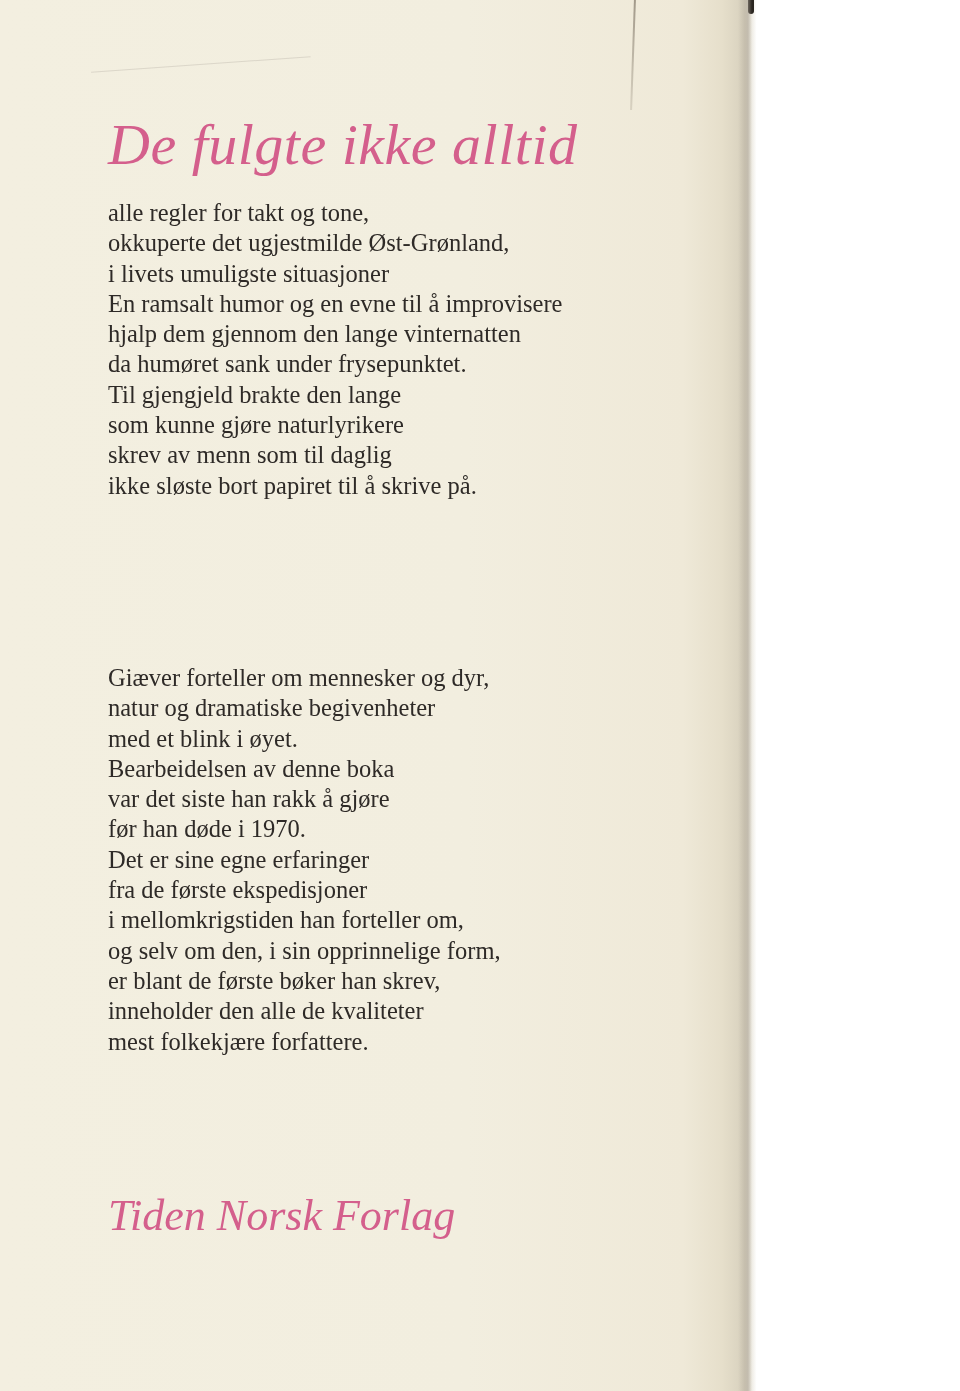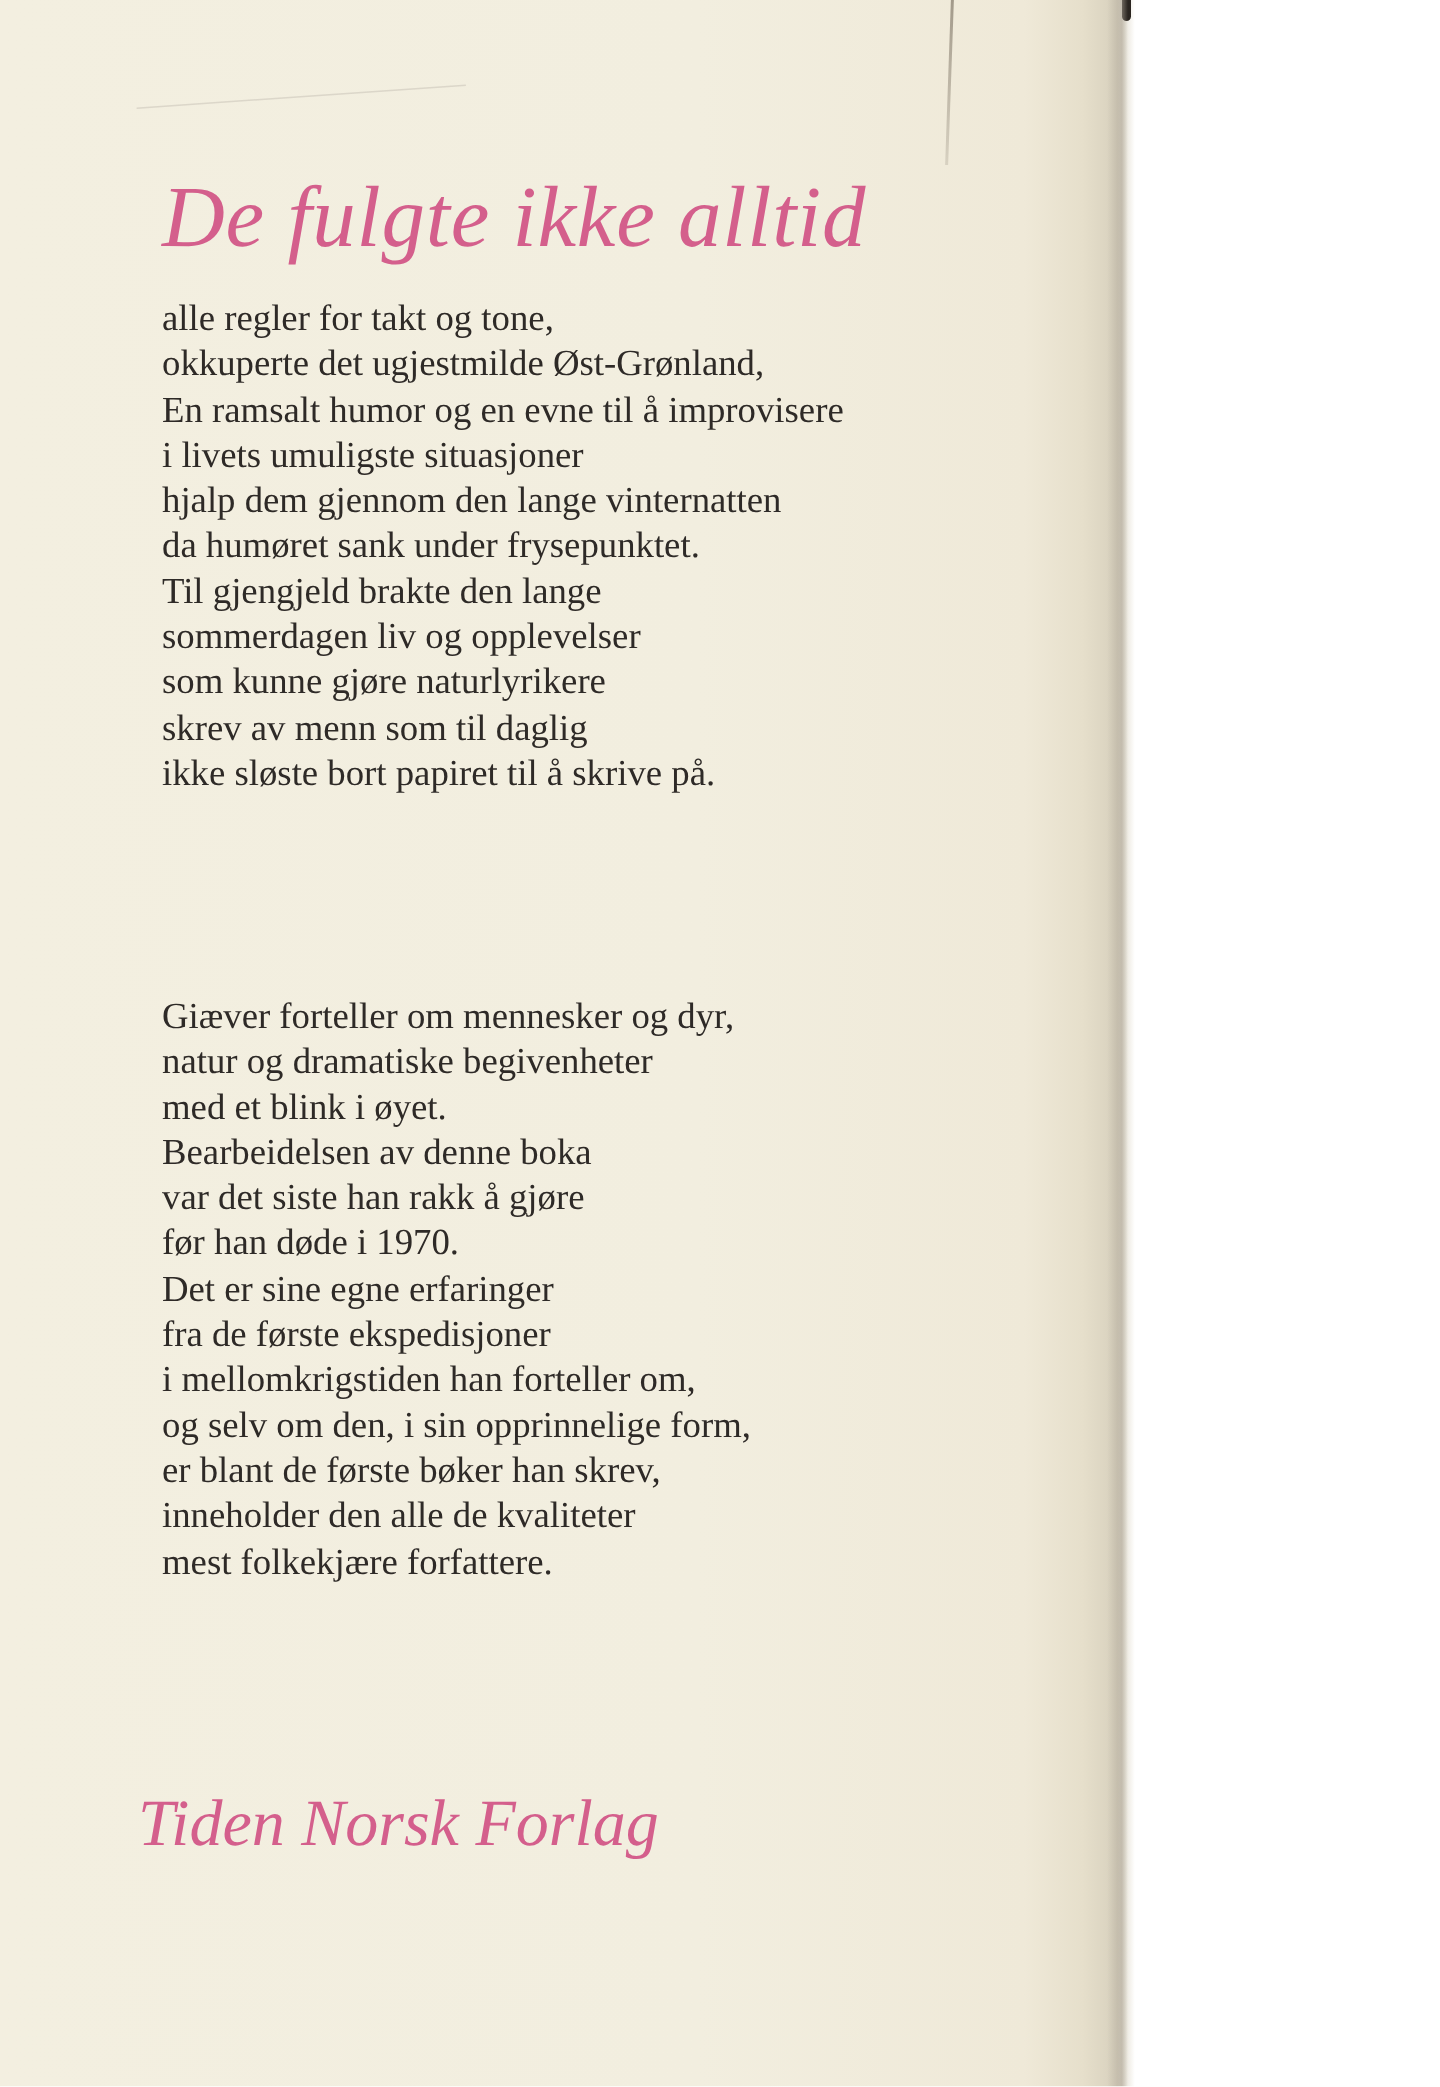--- a/index.html
+++ b/index.html
@@ -77,21 +77,21 @@
     }
     .block-1 { top: 198px; }
     .block-2 { top: 663px; }
     .body-line {
       display: block;
       white-space: nowrap;
     }
     .publisher {
       position: absolute;
       top: 1186px;
-      left: 92px;
+      left: 108px;
       font-family: "Liberation Serif", "DejaVu Serif", serif;
       font-style: italic;
       font-size: 44px;
       line-height: 60px;
       color: #d45f8c;
       margin: 0;
       white-space: nowrap;
     }
   </style>
 </head>
@@ -101,26 +101,25 @@
   <div class="pencil-mark"></div>
   <div class="tear-line"></div>
   <div class="top-right-mark"></div>
   <div class="spine-shadow"></div>
 
   <h1 class="title">De fulgte ikke alltid</h1>
 
   <p class="body-block block-1">
     <span class="body-line">alle regler for takt og tone,</span>
     <span class="body-line">okkuperte det ugjestmilde Øst-Grønland,</span>
+    <span class="body-line">i livets umuligste situasjoner</span>
     <span class="body-line">En ramsalt humor og en evne til å improvisere</span>
-    <span class="body-line">i livets umuligste situasjoner</span>
     <span class="body-line">hjalp dem gjennom den lange vinternatten</span>
     <span class="body-line">da humøret sank under frysepunktet.</span>
     <span class="body-line">Til gjengjeld brakte den lange</span>
-    <span class="body-line">sommerdagen liv og opplevelser</span>
     <span class="body-line">som kunne gjøre naturlyrikere</span>
     <span class="body-line">skrev av menn som til daglig</span>
     <span class="body-line">ikke sløste bort papiret til å skrive på.</span>
   </p>
 
   <p class="body-block block-2">
     <span class="body-line">Giæver forteller om mennesker og dyr,</span>
     <span class="body-line">natur og dramatiske begivenheter</span>
     <span class="body-line">med et blink i øyet.</span>
     <span class="body-line">Bearbeidelsen av denne boka</span>

